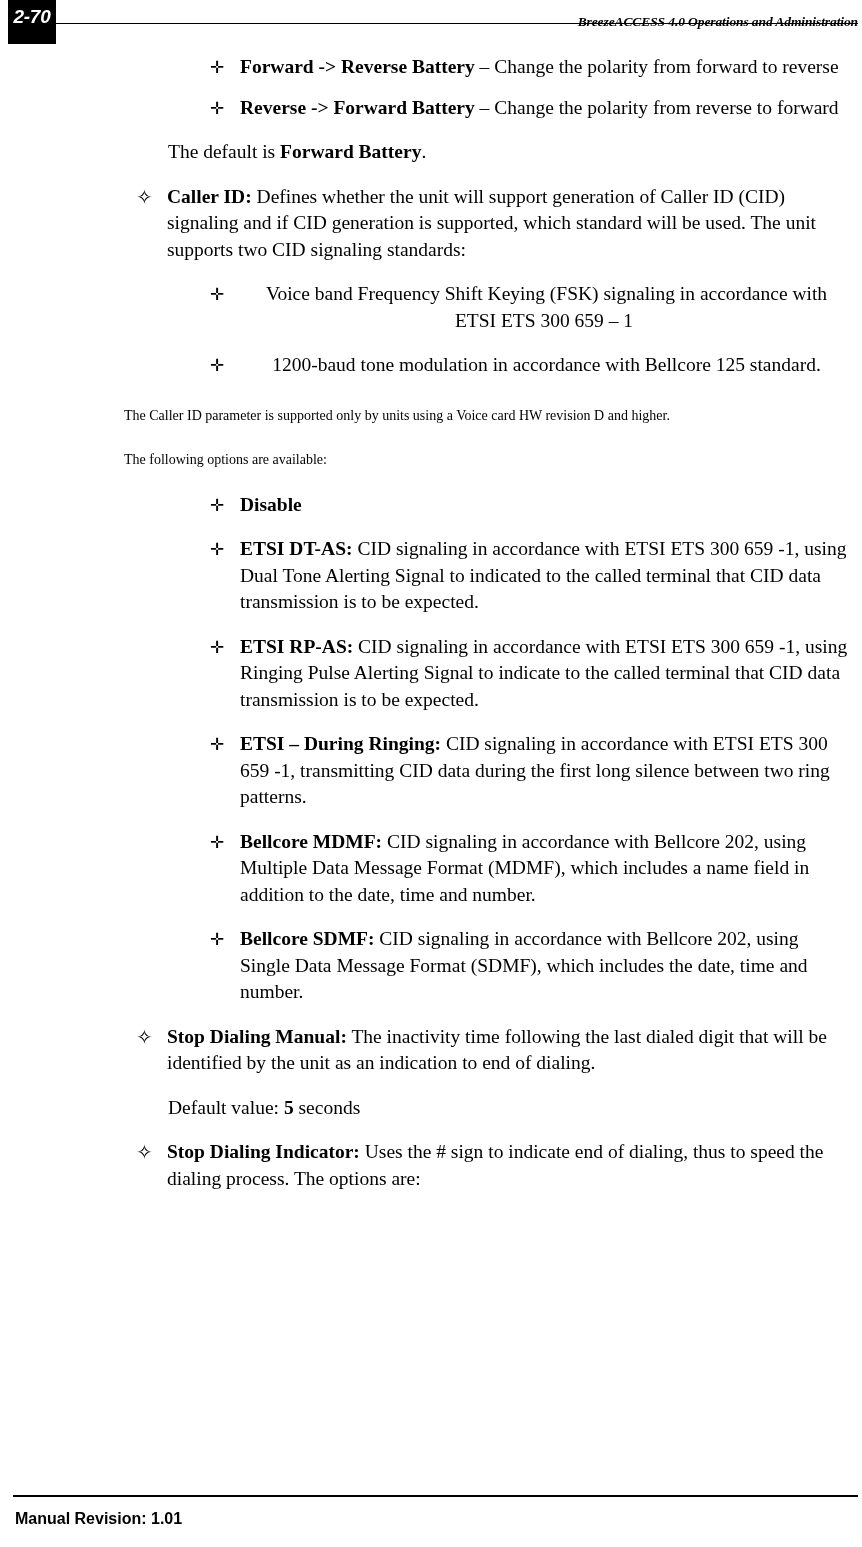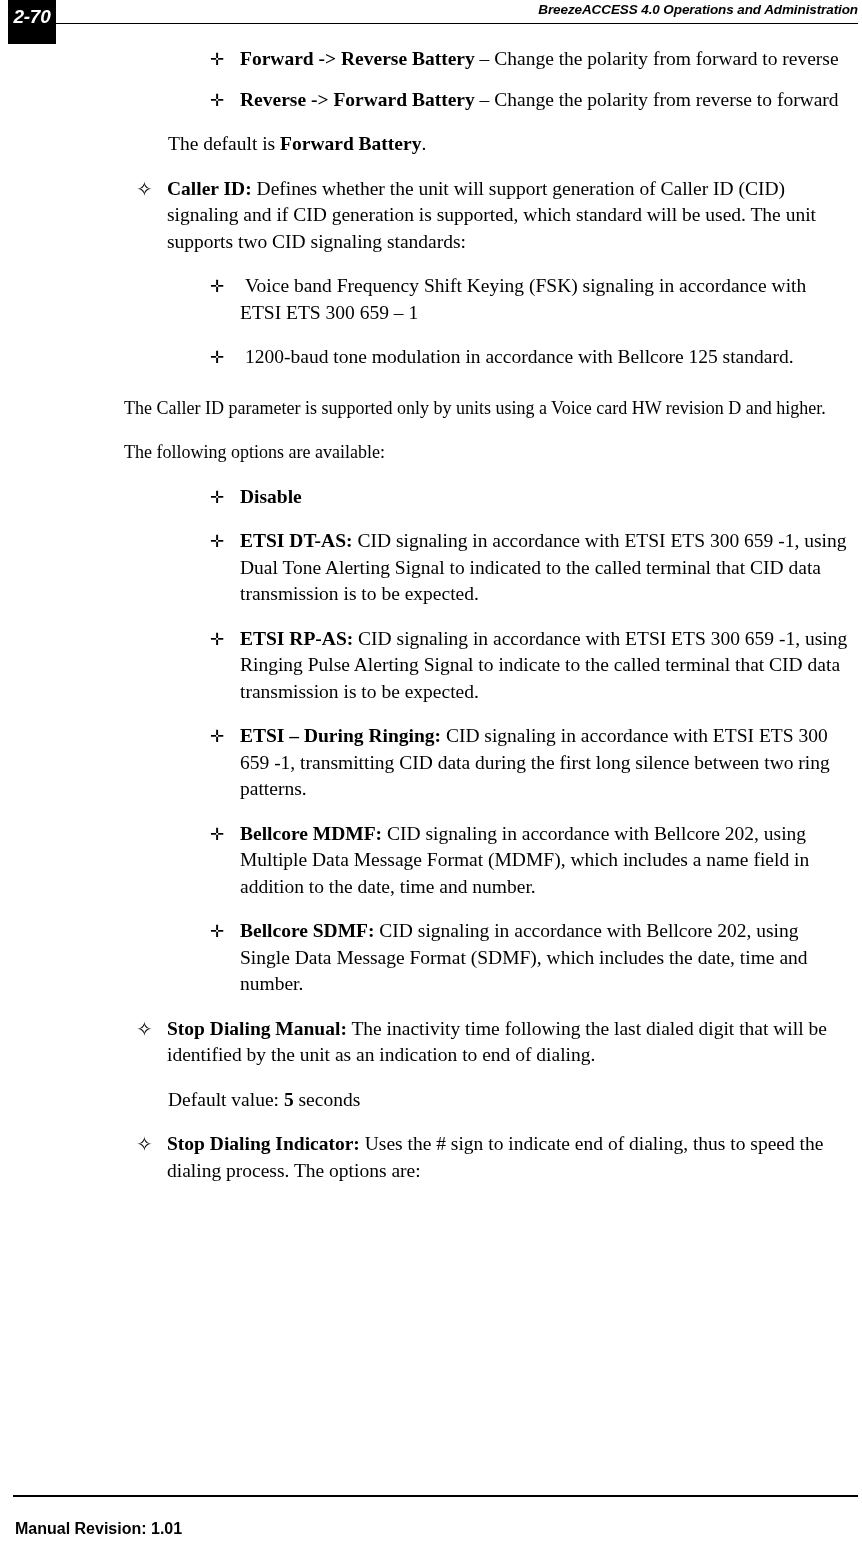--- a/index.html
+++ b/index.html
@@ -45,22 +45,22 @@
     font-weight: bold;
     font-size: 19px;
     line-height: 30px;
     text-align: center;
     letter-spacing: -0.3px;
     z-index: 3;
   }
   #header-title {
     position: absolute;
     right: 4px;
-    top: 2px;
-    font-family: Liberation Sans, sans-serif;
+    top: 14px;
+    font-family: Liberation Serif, serif;
     font-style: italic;
     font-weight: bold;
     font-size: 13.5px;
     line-height: 16px;
     letter-spacing: -0.1px;
     white-space: nowrap;
     margin-left: 15px;
   }
   #header-rule {
     position: absolute;
@@ -83,41 +83,41 @@
     position: absolute;
     left: 13px;
     top: 14px;
     width: 845px;
     height: 0;
     border-top: 2.2px solid #000000;
   }
   #footer-text {
     position: absolute;
     left: 15px;
-    top: 38px;
+    top: 28px;
     font-family: "Liberation Sans", sans-serif;
     font-weight: bold;
     font-size: 16px;
     line-height: 20px;
     white-space: nowrap;
   }
 
   
   #content {
     position: absolute;
     left: 0;
     top: 46px;
     width: 862px;
   }
 
   
   .para-body {
     margin: 0 0 10px 0;
     padding: 0 18px 0 124px;
-    font-size: 18px;
+    font-size: 14px;
     line-height: 26.5px;
   }
   
   .para-l1 {
     margin: 0 8px 13px 0;
     padding: 0 18px 0 168px;
     font-size: 19.5px;
     line-height: 26.5px;
   }
 
@@ -130,20 +130,21 @@
   }
   .bullet .glyph {
     position: absolute;
     top: 0;
     font-family: "DejaVu Sans", sans-serif;
     line-height: 26.5px;
     text-align: left;
   }
   .bullet .btext {
     display: block;
+    margin-top: 8px;
   }
 
   
   .lvl1 {
     padding: 0 14px 0 167px;
   }
   .lvl1 .glyph {
     left: 136px;
     font-size: 20px;
   }
@@ -151,21 +152,21 @@
   
   .lvl2 {
     padding: 0 14px 0 240px;
   }
   .lvl2 .glyph {
     left: 210px;
     font-size: 17px;
   }
 
   
-  .lvl2.gap .btext { text-indent: 5px; }
+  .lvl2.gap .btext { text-indent: 5px; text-align: center; }
 
   b, strong { font-weight: bold; }
   .loose { margin-bottom: 18px; }
   .extra-loose { margin-bottom: 24px; }
 </style>
 </head>
 <body>
 
 <div id="page-header">
   <div id="page-number-box"></div>

